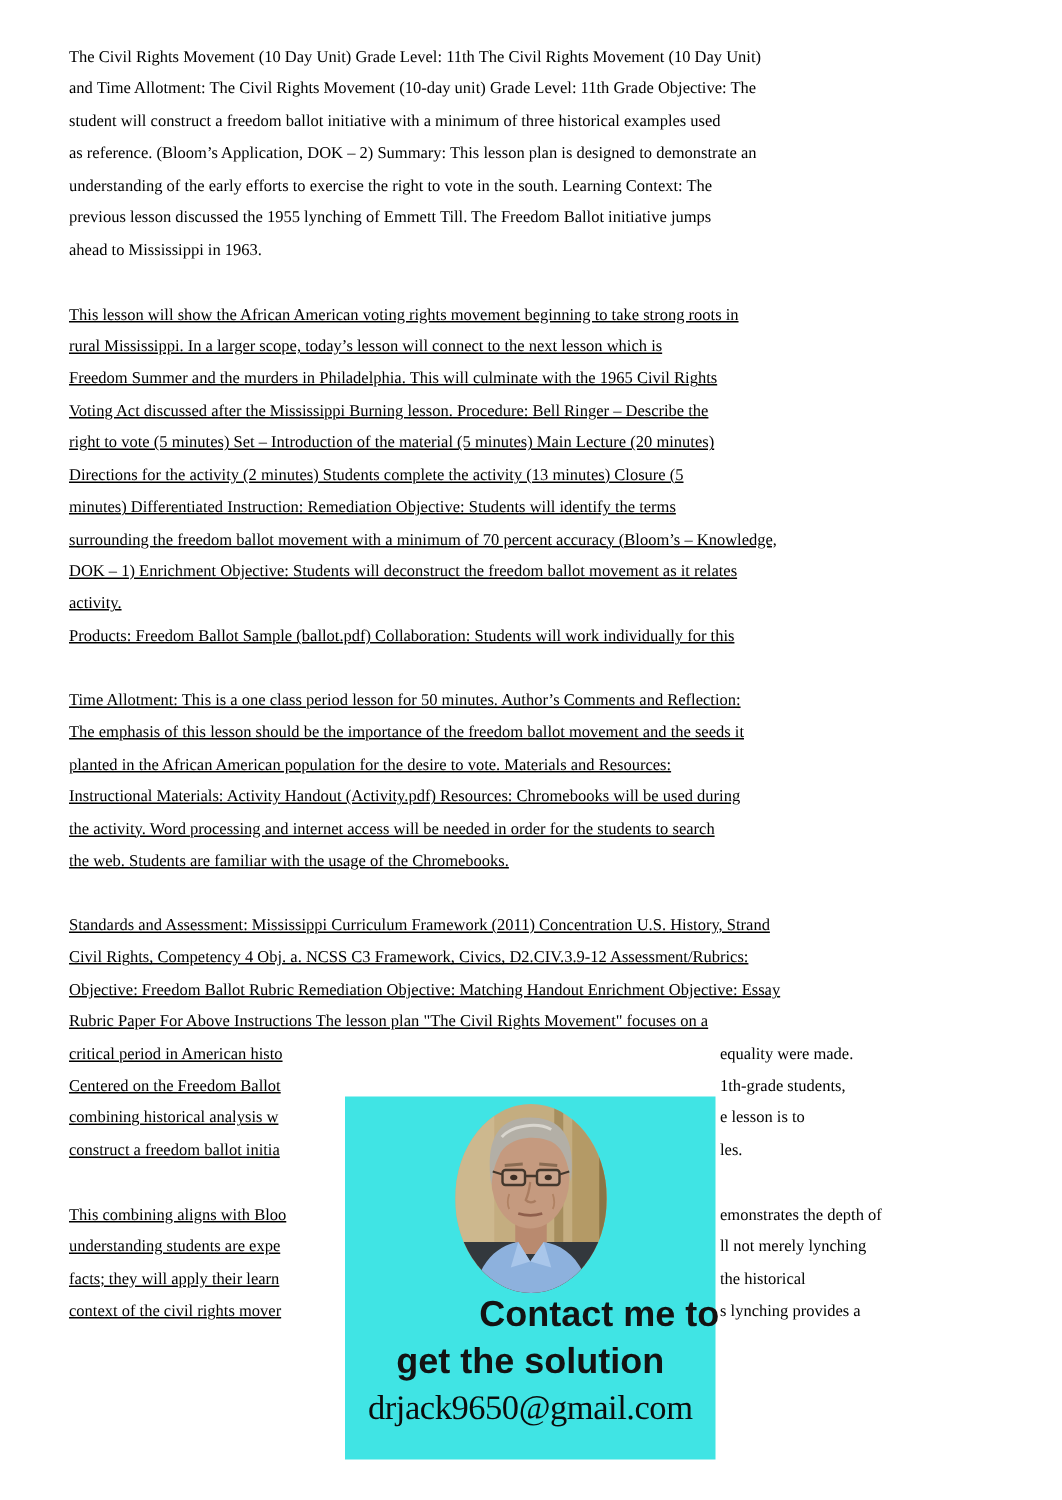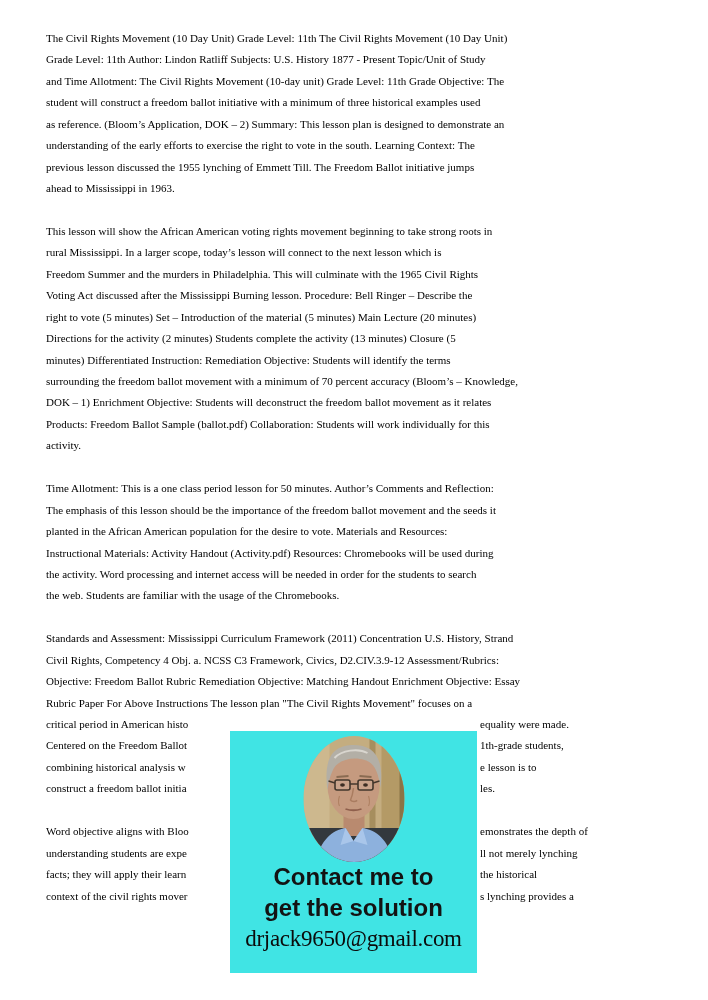--- a/index.html
+++ b/index.html
@@ -5,95 +5,94 @@
   html,body{margin:0;padding:0;}
   body{
     width:708px;height:1000px;position:relative;background:#ffffff;overflow:hidden;
     font-family:"Liberation Serif","DejaVu Serif",serif;
   }
   .doc{
     position:absolute;left:46px;top:28px;width:620px;
     font-size:11px;color:#000;
   }
   .para{margin:0;}
-  .para + .para{margin-top:21.45px;}
+  .para + .para{margin-top:21.45px;text-decoration:underline;}
   .line{
     height:21.45px;line-height:21.45px;white-space:nowrap;position:relative;
   }
   .frag-right{position:absolute;left:434px;top:0;white-space:nowrap;}
   .overlay{
     position:absolute;left:230px;top:731px;width:247px;height:242px;
     z-index:5;
   }
   .portrait{
     position:absolute;left:50%;top:5px;transform:translateX(-50%);
     width:101px;height:126px;border-radius:50%;overflow:hidden;
   }
   .portrait svg{display:block;width:101px;height:126px;}
   .contact-heading{
     position:absolute;left:0;width:100%;text-align:center;
     font-family:"Liberation Sans","DejaVu Sans",sans-serif;
     font-weight:700;font-size:24px;line-height:31px;color:#131313;
   }
-  .h1{top:130px;}
+  .h1{top:130px;padding-left:46px;}
   .h2{top:161px;}
   .email{
     position:absolute;left:0;top:194px;width:100%;text-align:center;
     font-family:"Liberation Serif","DejaVu Serif",serif;
     font-weight:400;font-size:23px;line-height:28px;color:#0b0b0b;
     letter-spacing:-0.3px;
   }
 </style>
 </head>
 <body style="background: rgb(255, 255, 255);">
 
 <div class="doc" id="doc" style="color: rgb(0, 0, 0);">
     <div class="para">
       <div class="line">The Civil Rights Movement (10 Day Unit) Grade Level: 11th The Civil Rights Movement (10 Day Unit)</div>
-      <div class="line">Grade Level: 11th Author: Lindon Ratliff Subjects: U.S. History 1877 - Present Topic/Unit of Study</div>
       <div class="line">and Time Allotment: The Civil Rights Movement (10-day unit) Grade Level: 11th Grade Objective: The</div>
       <div class="line">student will construct a freedom ballot initiative with a minimum of three historical examples used</div>
       <div class="line">as reference. (Bloom’s Application, DOK – 2) Summary: This lesson plan is designed to demonstrate an</div>
       <div class="line">understanding of the early efforts to exercise the right to vote in the south. Learning Context: The</div>
       <div class="line">previous lesson discussed the 1955 lynching of Emmett Till. The Freedom Ballot initiative jumps</div>
       <div class="line">ahead to Mississippi in 1963.</div>
     </div>
     <div class="para">
       <div class="line">This lesson will show the African American voting rights movement beginning to take strong roots in</div>
       <div class="line">rural Mississippi. In a larger scope, today’s lesson will connect to the next lesson which is</div>
       <div class="line">Freedom Summer and the murders in Philadelphia. This will culminate with the 1965 Civil Rights</div>
       <div class="line">Voting Act discussed after the Mississippi Burning lesson. Procedure: Bell Ringer – Describe the</div>
       <div class="line">right to vote (5 minutes) Set – Introduction of the material (5 minutes) Main Lecture (20 minutes)</div>
       <div class="line">Directions for the activity (2 minutes) Students complete the activity (13 minutes) Closure (5</div>
       <div class="line">minutes) Differentiated Instruction: Remediation Objective: Students will identify the terms</div>
       <div class="line">surrounding the freedom ballot movement with a minimum of 70 percent accuracy (Bloom’s – Knowledge,</div>
       <div class="line">DOK – 1) Enrichment Objective: Students will deconstruct the freedom ballot movement as it relates</div>
+      <div class="line">activity.</div>
       <div class="line">Products: Freedom Ballot Sample (ballot.pdf) Collaboration: Students will work individually for this</div>
-      <div class="line">activity.</div>
     </div>
     <div class="para">
       <div class="line">Time Allotment: This is a one class period lesson for 50 minutes. Author’s Comments and Reflection:</div>
       <div class="line">The emphasis of this lesson should be the importance of the freedom ballot movement and the seeds it</div>
       <div class="line">planted in the African American population for the desire to vote. Materials and Resources:</div>
       <div class="line">Instructional Materials: Activity Handout (Activity.pdf) Resources: Chromebooks will be used during</div>
       <div class="line">the activity. Word processing and internet access will be needed in order for the students to search</div>
       <div class="line">the web. Students are familiar with the usage of the Chromebooks.</div>
     </div>
     <div class="para">
       <div class="line">Standards and Assessment: Mississippi Curriculum Framework (2011) Concentration U.S. History, Strand</div>
       <div class="line">Civil Rights, Competency 4 Obj. a. NCSS C3 Framework, Civics, D2.CIV.3.9-12 Assessment/Rubrics:</div>
       <div class="line">Objective: Freedom Ballot Rubric Remediation Objective: Matching Handout Enrichment Objective: Essay</div>
       <div class="line">Rubric Paper For Above Instructions The lesson plan "The Civil Rights Movement" focuses on a</div>
       <div class="line"><span>critical period in American histo</span><span class="frag-right">equality were made.</span></div>
       <div class="line"><span>Centered on the Freedom Ballot</span><span class="frag-right">1th-grade students,</span></div>
       <div class="line"><span>combining historical analysis w</span><span class="frag-right">e lesson is to</span></div>
       <div class="line"><span>construct a freedom ballot initia</span><span class="frag-right">les.</span></div>
     </div>
     <div class="para">
-      <div class="line"><span>Word objective aligns with Bloo</span><span class="frag-right">emonstrates the depth of</span></div>
+      <div class="line"><span>This combining aligns with Bloo</span><span class="frag-right">emonstrates the depth of</span></div>
       <div class="line"><span>understanding students are expe</span><span class="frag-right">ll not merely lynching</span></div>
       <div class="line"><span>facts; they will apply their learn</span><span class="frag-right">the historical</span></div>
       <div class="line"><span>context of the civil rights mover</span><span class="frag-right">s lynching provides a</span></div>
     </div>
   </div>
 
 <div class="overlay" id="overlay" style="background: rgb(64, 228, 228);">
   <div class="portrait">
     <svg viewBox="0 0 101 126" xmlns="http://www.w3.org/2000/svg">
       <rect x="0" y="0" width="101" height="126" fill="#c4ad80"></rect>

